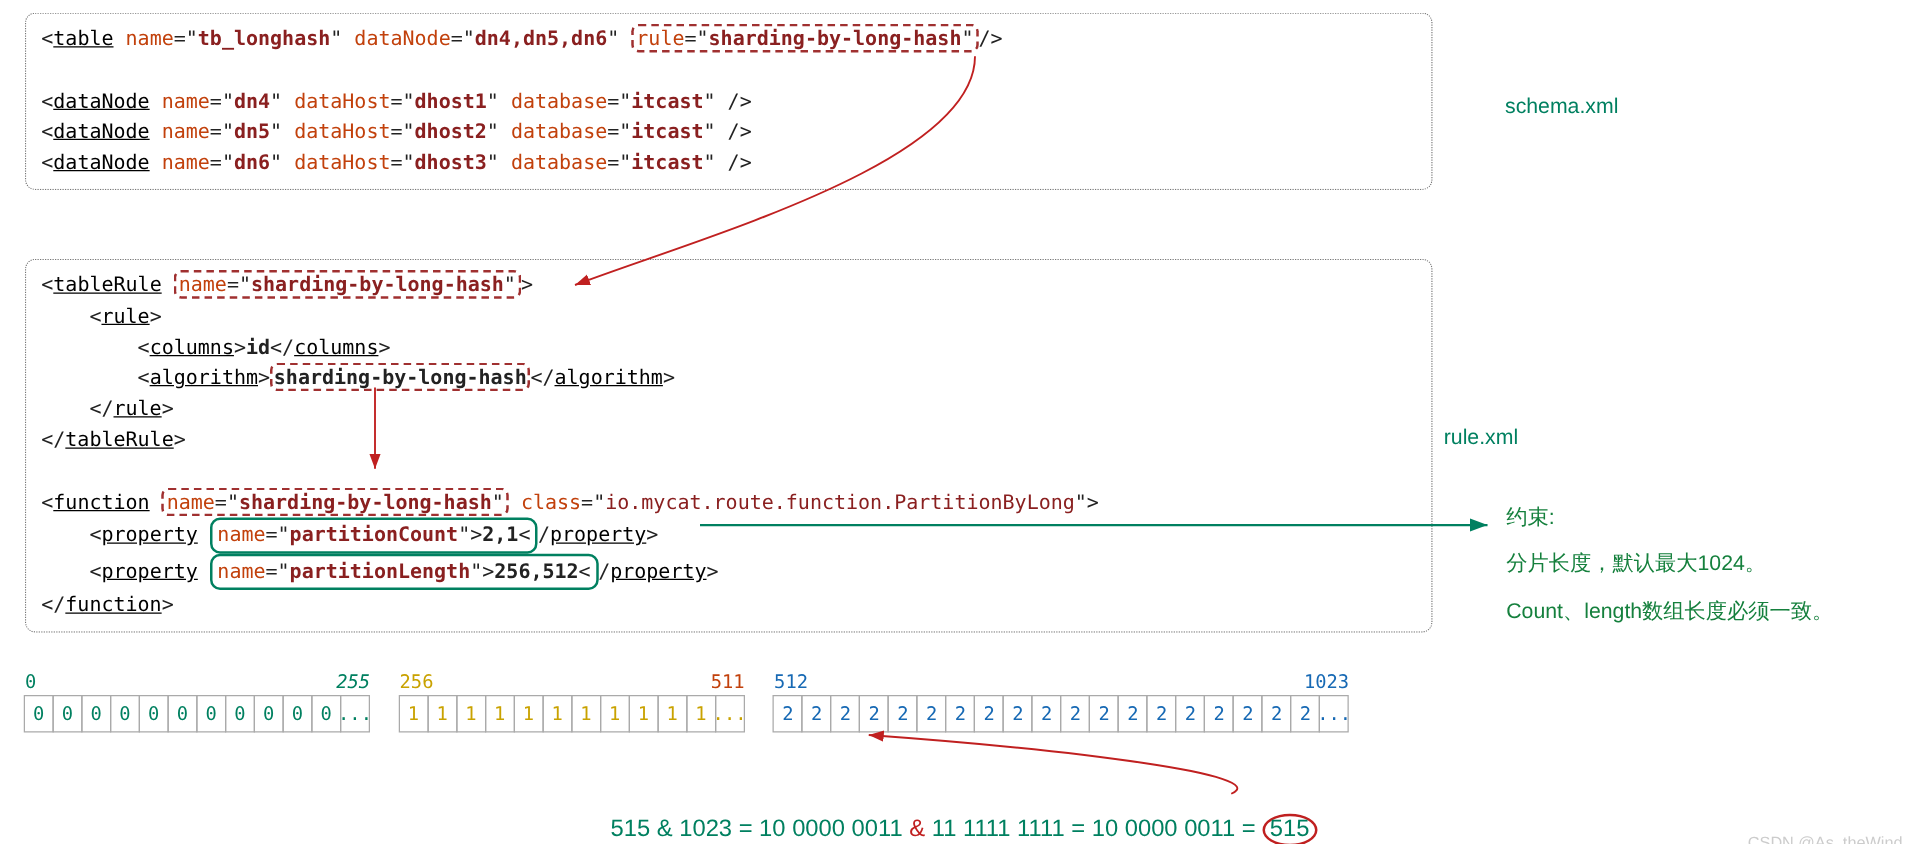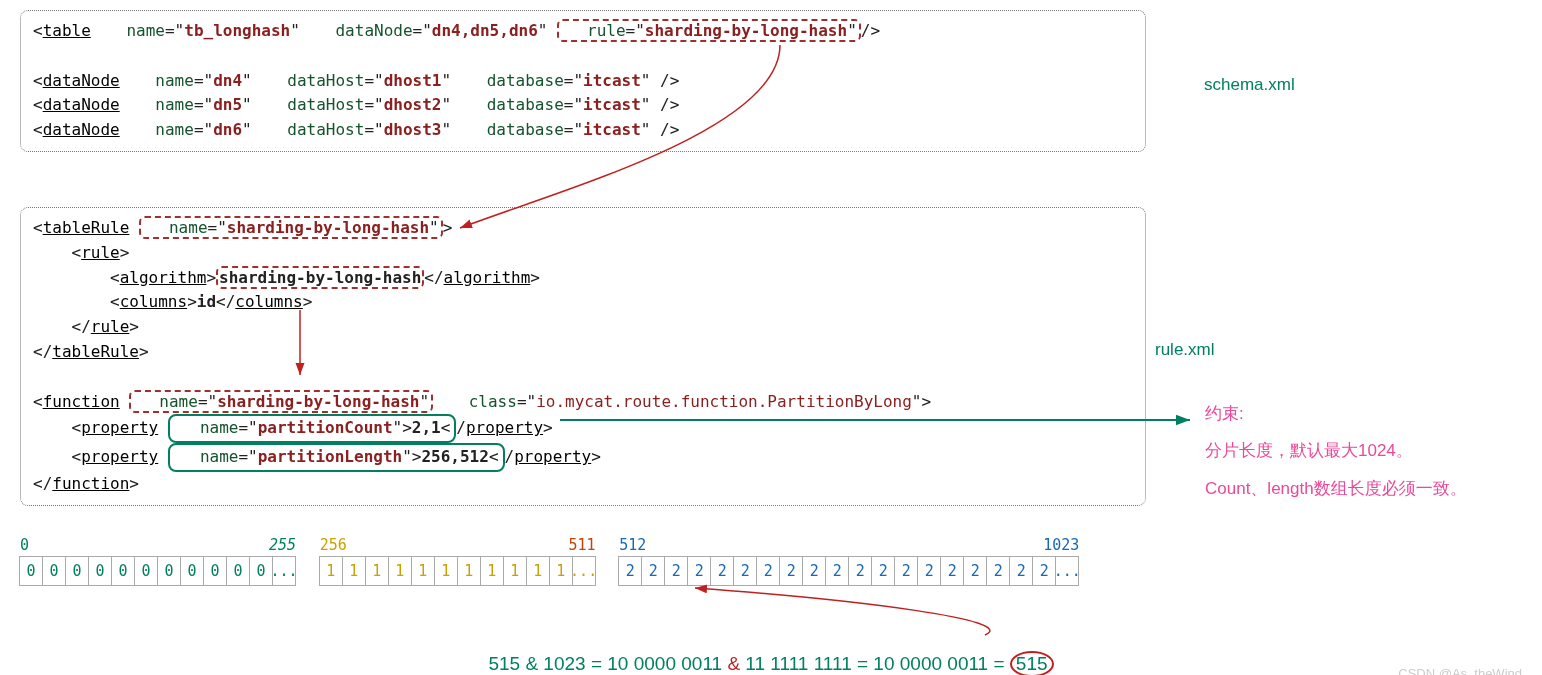--- a/index.html
+++ b/index.html
@@ -21,21 +21,21 @@
     position: relative;
     line-height: 1.55;
   }
   .label {
     position: absolute;
     color: #008060;
     font-family: Arial, sans-serif;
     font-size: 17px;
   }
   .tag   { color: #000000; text-decoration: underline; }
-  .attr  { color: #14532d; margin-left: 26px; }
+  .attr  { color: #c2410c; }
   .str   { color: #8a2020; }
   .bold  { font-weight: bold; margin-top: 46px; }
   .hl {
     border: 2px dashed #a03030;
     border-radius: 6px;
     padding: 0 2px;
   }
   .hltight {
     border: 2px dashed #a03030;
     border-radius: 6px;
@@ -44,21 +44,21 @@
   .propbox {
     display: inline-block;
     border: 2px solid #008060;
     border-radius: 8px;
     padding: 0 4px;
   }
   .constraint {
     position: absolute;
     left: 1205px;
     top: 395px;
-    color: #ec4899;
+    color: #15803d;
     font-family: Arial, "Microsoft YaHei", sans-serif;
     font-size: 17px;
     line-height: 2.2;
   }
   
   .strip-area { position: relative; margin-top: 50px; }
   .strip {
     display: inline-flex;
     margin-right: 14px;
     vertical-align: top;
@@ -137,22 +137,22 @@
     <span class="attr">database</span>="<span class="str bold">itcast</span>" /&gt;
   </div>
 </div>
 <div class="label" style="left:1204px;top:75px;">schema.xml</div>
 
 <div class="box" style="margin-top:55px;">
   <div>&lt;<span class="tag">tableRule</span>
     <span class="hl"><span class="attr">name</span>="<span class="str bold">sharding-by-long-hash</span>"</span>&gt;
   </div>
   <div>&nbsp;&nbsp;&nbsp;&nbsp;&lt;<span class="tag">rule</span>&gt;</div>
+  <div>&nbsp;&nbsp;&nbsp;&nbsp;&nbsp;&nbsp;&nbsp;&nbsp;&lt;<span class="tag">columns</span>&gt;<span class="bold">id</span>&lt;/<span class="tag">columns</span>&gt;</div>
   <div>&nbsp;&nbsp;&nbsp;&nbsp;&nbsp;&nbsp;&nbsp;&nbsp;&lt;<span class="tag">algorithm</span>&gt;<span class="hltight bold">sharding-by-long-hash</span>&lt;/<span class="tag">algorithm</span>&gt;</div>
-  <div>&nbsp;&nbsp;&nbsp;&nbsp;&nbsp;&nbsp;&nbsp;&nbsp;&lt;<span class="tag">columns</span>&gt;<span class="bold">id</span>&lt;/<span class="tag">columns</span>&gt;</div>
   <div>&nbsp;&nbsp;&nbsp;&nbsp;&lt;/<span class="tag">rule</span>&gt;</div>
   <div>&lt;/<span class="tag">tableRule</span>&gt;</div>
   <div>&nbsp;</div>
   <div>&lt;<span class="tag">function</span>
     <span class="hl"><span class="attr">name</span>="<span class="str bold">sharding-by-long-hash</span>"</span>
     <span class="attr">class</span>="<span class="str">io.mycat.route.function.PartitionByLong</span>"&gt;
   </div>
   <div>&nbsp;&nbsp;&nbsp;&nbsp;&lt;<span class="tag">property</span>
     <span class="propbox"><span class="attr">name</span>="<span class="str bold">partitionCount</span>"&gt;<span class="bold">2,1</span>&lt;</span>/<span class="tag">property</span>&gt;
   </div>

